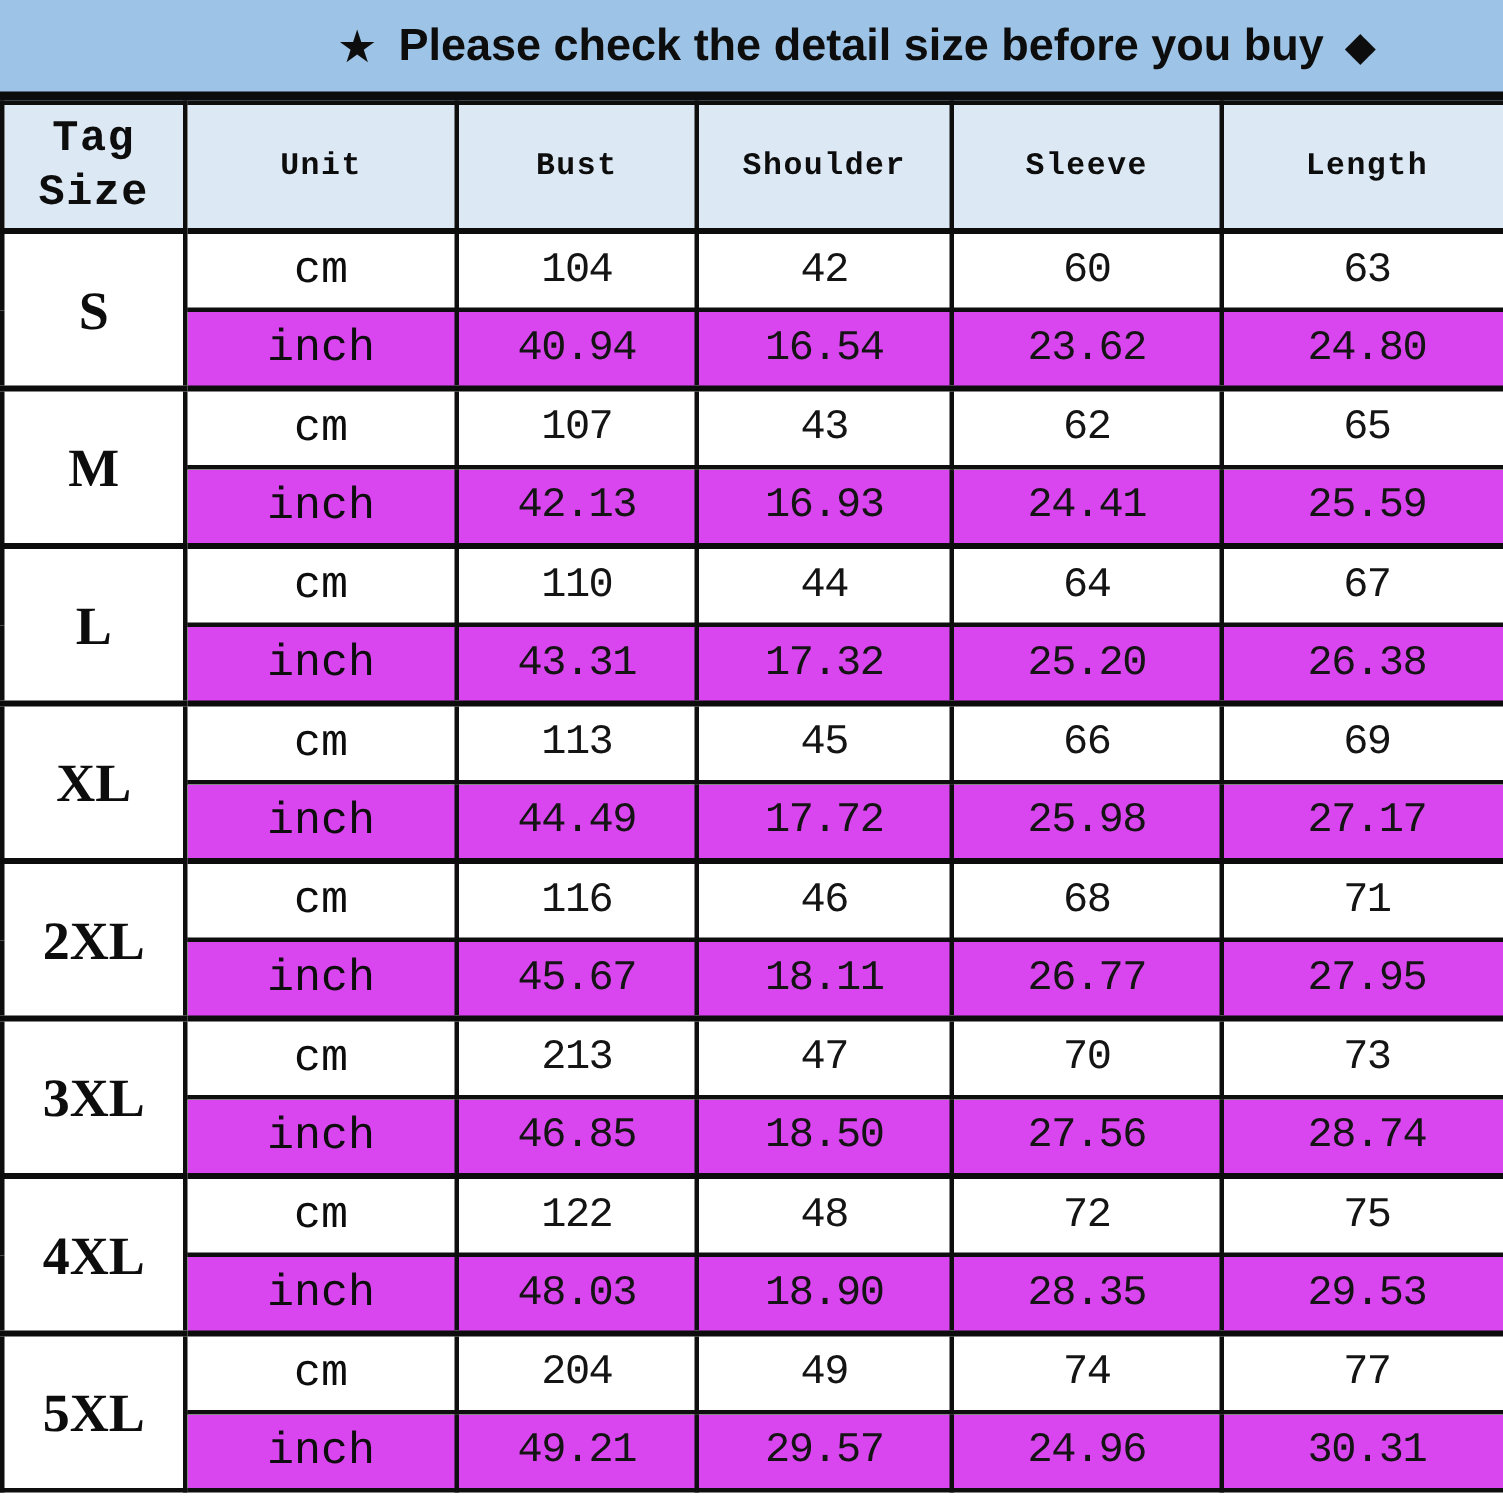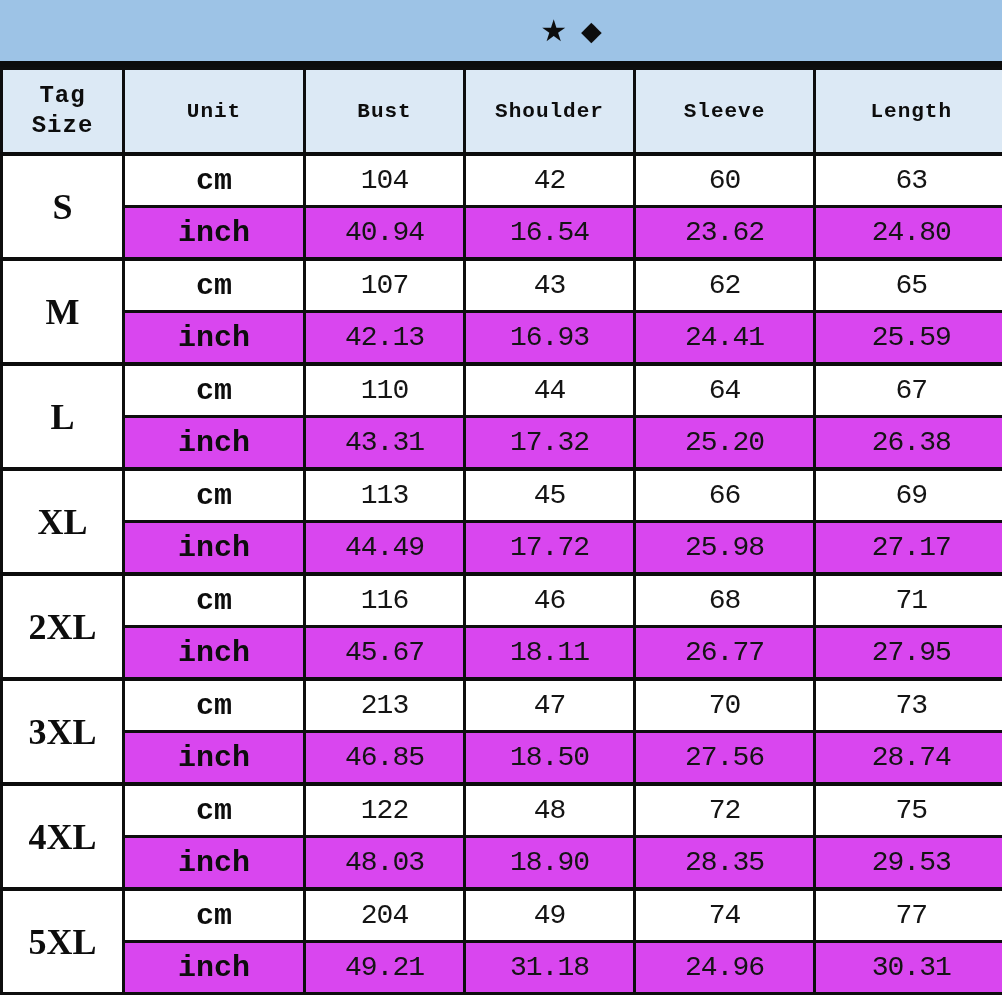--- a/index.html
+++ b/index.html
@@ -22,44 +22,45 @@
   th,td{
     border:3px solid #0e0e0e;text-align:center;vertical-align:middle;
     padding:0;overflow:hidden;
   }
   th:last-child,td:last-child{border-right:none}
   thead th{
     height:82px;background:#dce9f5;
     font-family:"Liberation Mono",monospace;font-weight:bold;
     font-size:21px;letter-spacing:1px;color:#0d0d0d;
   }
-  th.tag{white-space:pre-line;line-height:1.25;font-size:24px}
+  th.tag{white-space:pre-line;line-height:1.25;font-size:29px}
   tbody td{height:49px}
   td.size{
     background:#ffffff;font-family:"Liberation Serif",serif;
     font-weight:bold;font-size:36px;color:#0d0d0d;
   }
   td.unit{
-    font-family:"Liberation Mono",monospace;font-weight:bold;
+    font-family:"Liberation Mono",monospace;font-weight:normal;
     font-size:30px;color:#0d0d0d;
   }
   td.num{
     font-family:"Liberation Mono",monospace;font-size:28px;
     letter-spacing:-1px;color:#141414;
   }
   tr.row-cm td{background:#ffffff}
   tr.row-inch td{background:#d946ef}
   tr.row-cm td.size{background:#ffffff}
   tr.g-start td{border-top:4px solid #0c0c0c}
 </style>
 </head>
 <body>
 
 <div class="banner">
   <span class="star">★</span>
+  <span>Please check the detail size before you buy</span>
   <span class="diamond">◆</span>
 </div>
 
 <table>
   <colgroup>
     <col style="width:122px">
       <col style="width:181px">
       <col style="width:160px">
     <col style="width:170px">
       <col style="width:180px">
@@ -193,18 +194,18 @@
       <td class="size" rowspan="2">5XL</td>
       <td class="unit">cm</td>
       <td class="num">204</td>
       <td class="num">49</td>
       <td class="num">74</td>
       <td class="num">77</td>
     </tr>
     <tr class="row-inch">
       <td class="unit">inch</td>
       <td class="num">49.21</td>
-      <td class="num">31.18</td>
+      <td class="num">29.57</td>
       <td class="num">24.96</td>
       <td class="num">30.31</td>
     </tr>
   </tbody>
 </table>
 
 </body></html>

